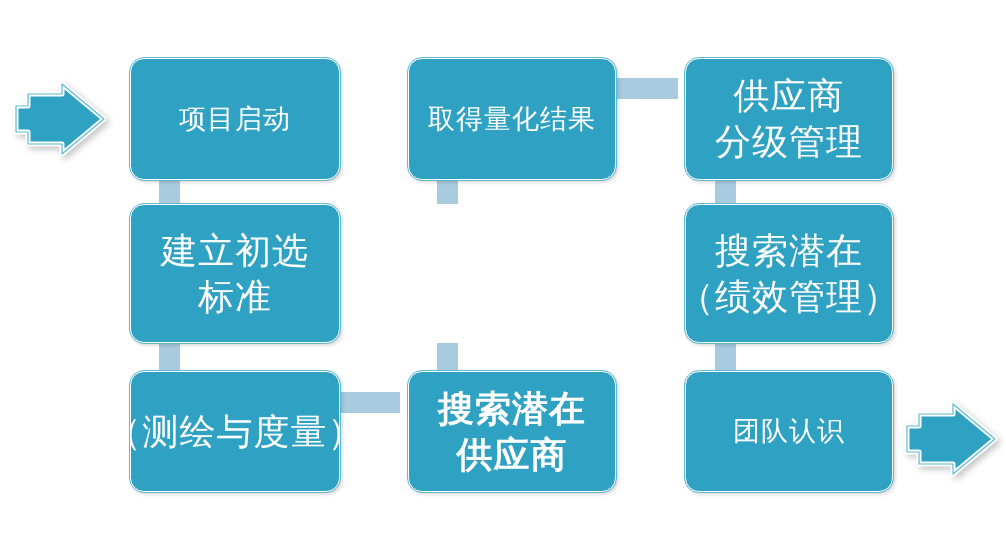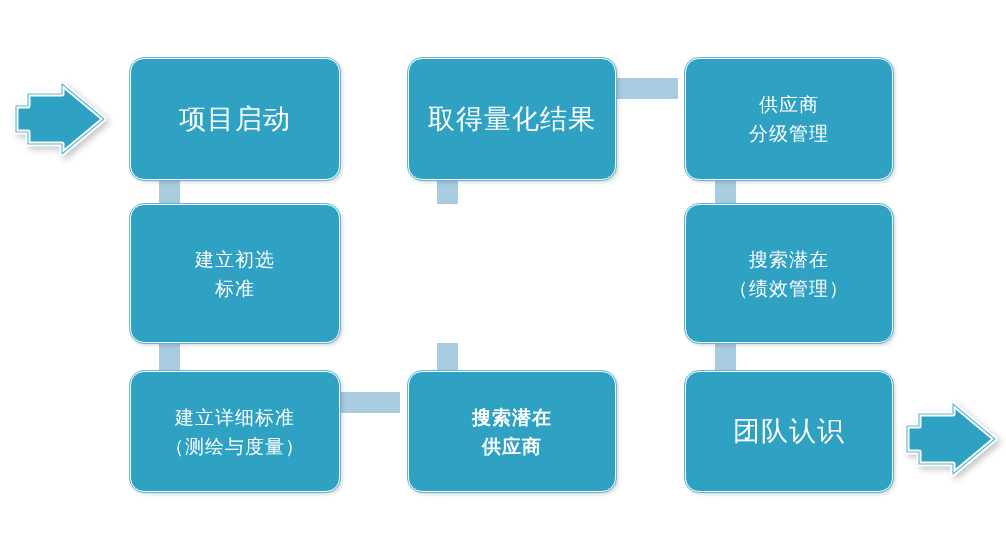--- a/index.html
+++ b/index.html
@@ -24,21 +24,21 @@
     align-items:center;
     justify-content:center;
     color:#ffffff;
     text-align:center;
     letter-spacing:1px;
     box-shadow:2px 2px 4px rgba(0,0,0,0.18);
     z-index:3;
   }
   .node .ln{
     display:block;
-    font-size:19px;
+    font-size:36px;
     line-height:1.0;
     white-space:nowrap;
   }
   .node .ln + .ln{margin-top:10px;}
   .node.single .ln{font-size:27px;}
 
   
   .conn{
     position:absolute;
     background:#a9cbdf;
@@ -87,21 +87,20 @@
     <span class="ln">标准</span>
   </div>
 
 
   <div class="node" style="left:685px;top:204px;width:208px;height:139px;">
     <span class="ln">搜索潜在</span>
     <span class="ln">（绩效管理）</span>
   </div>
 
   <div class="node" style="left:130px;top:371px;width:210px;height:121px;">
-    <span class="ln">建立详细标准</span>
     <span class="ln">（测绘与度量）</span>
   </div>
 
   <div class="node" style="left:408px;top:371px;width:208px;height:121px;font-weight:bold;">
     <span class="ln">搜索潜在</span>
     <span class="ln">供应商</span>
   </div>
 
   <div class="node single" style="left:685px;top:371px;width:208px;height:121px;">
     <span class="ln">团队认识</span>

